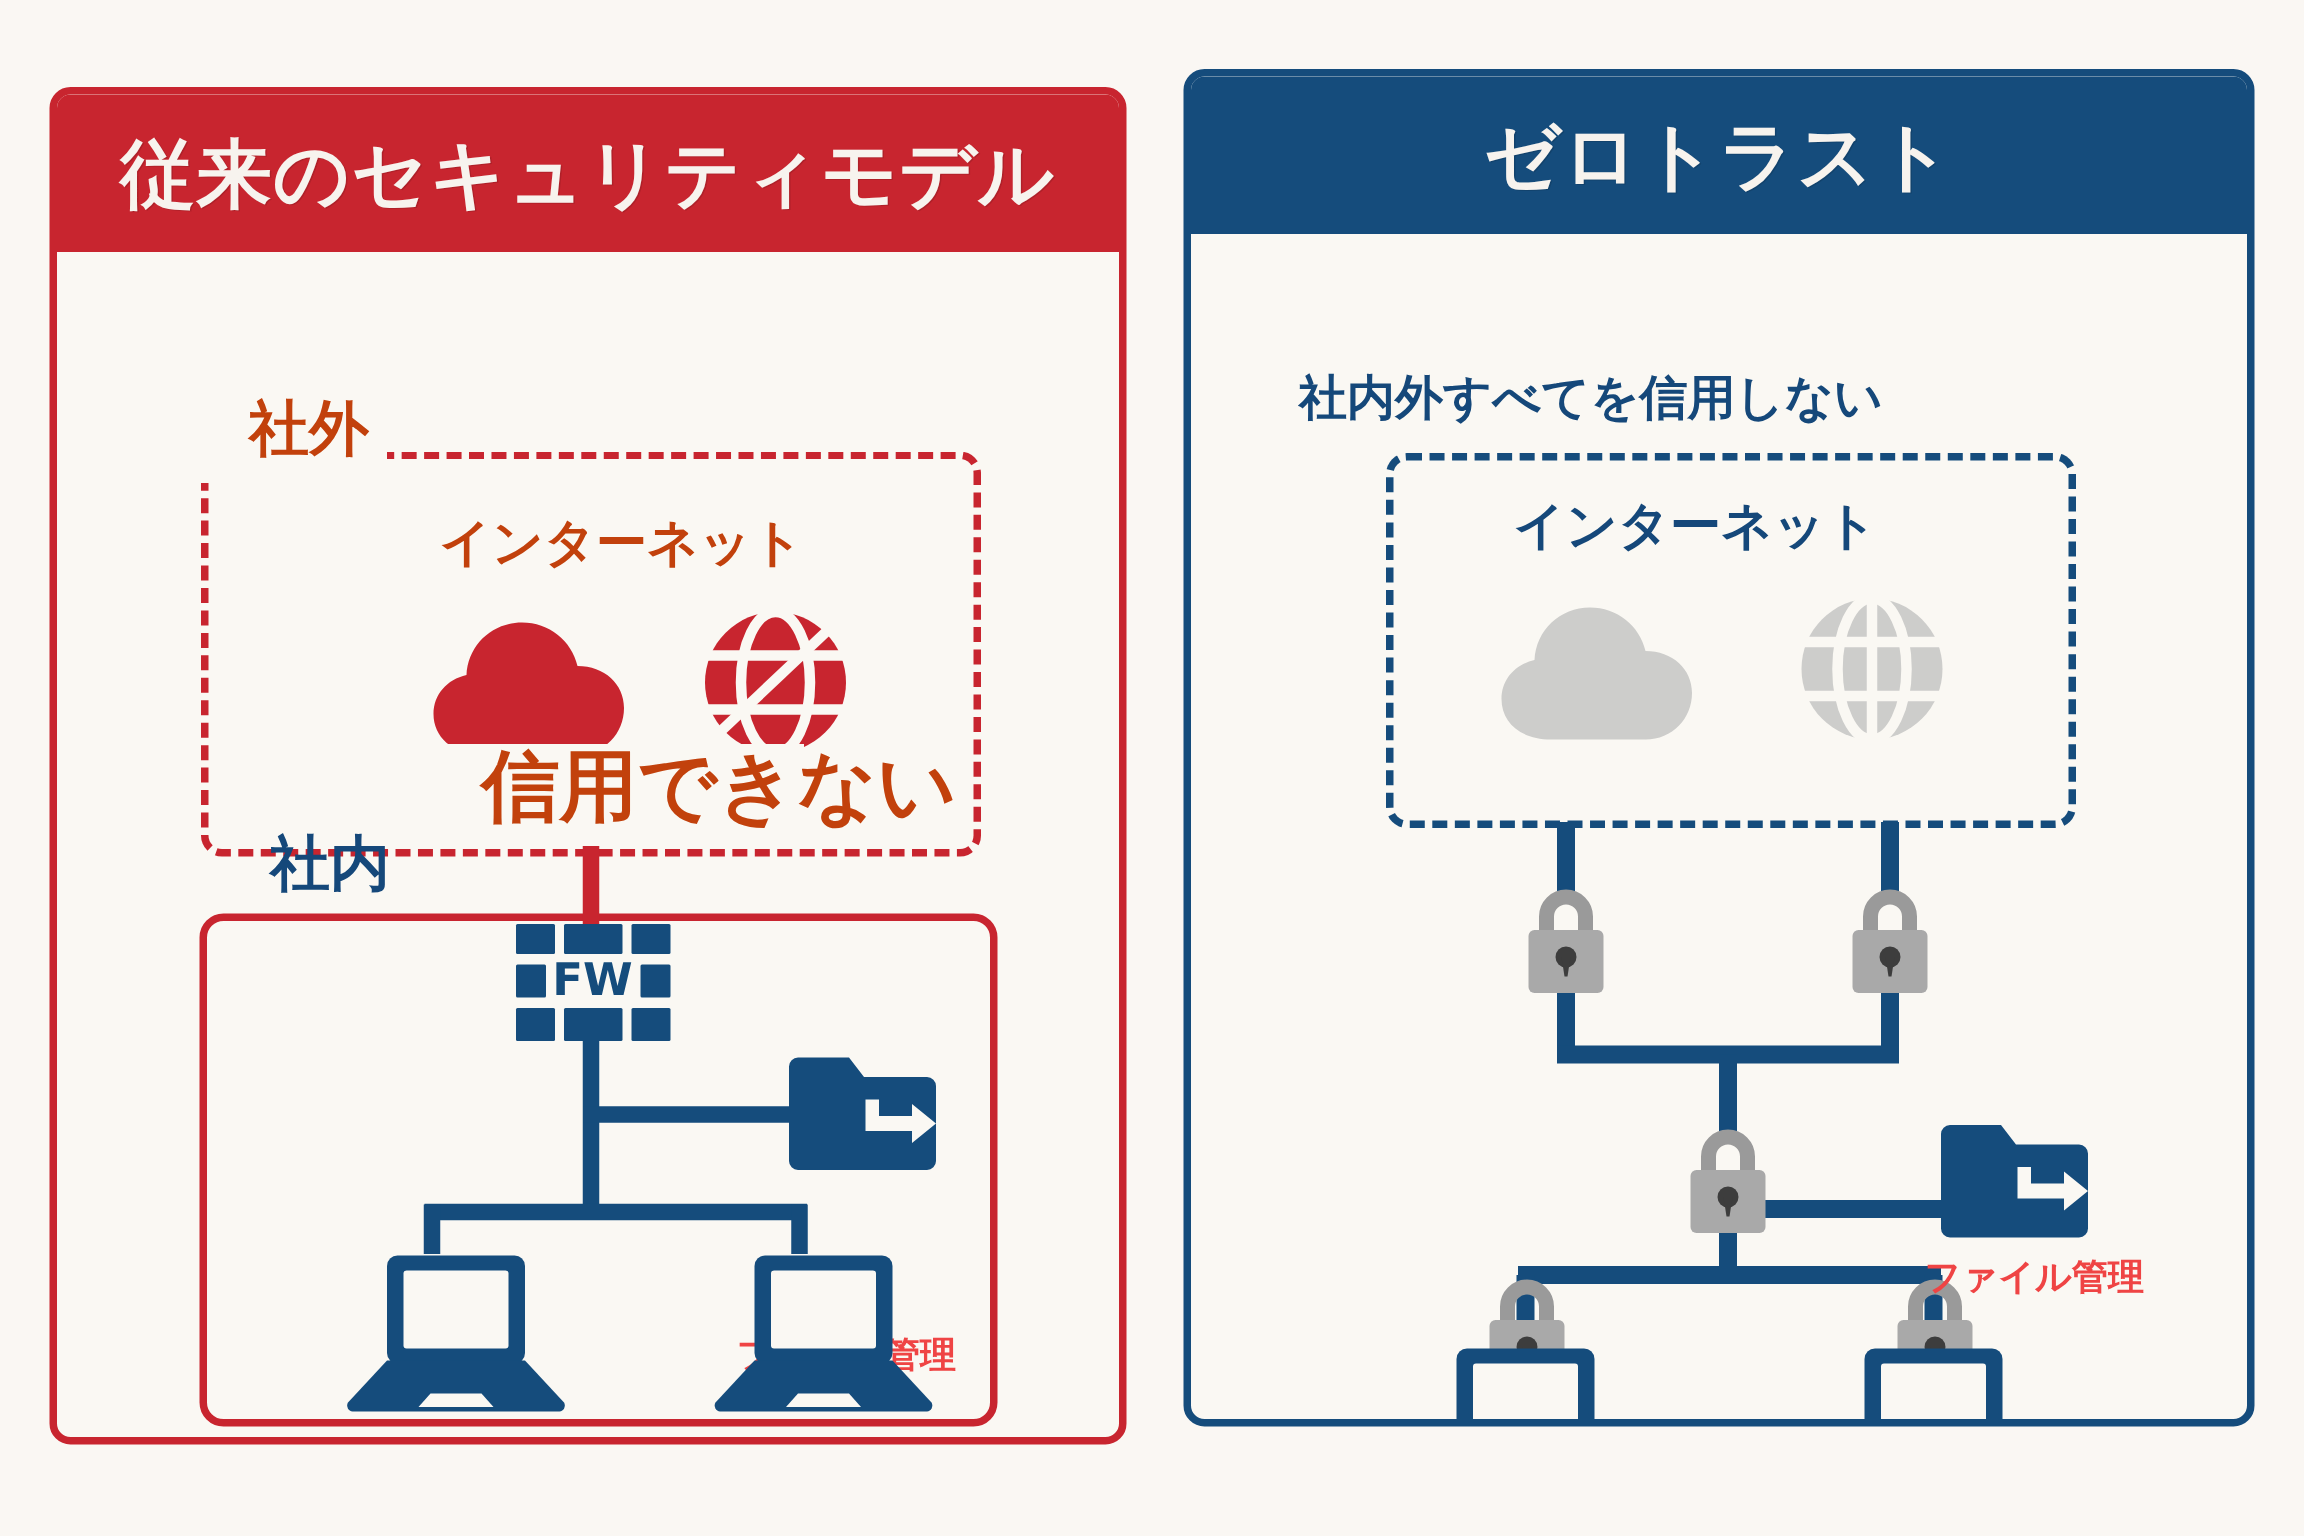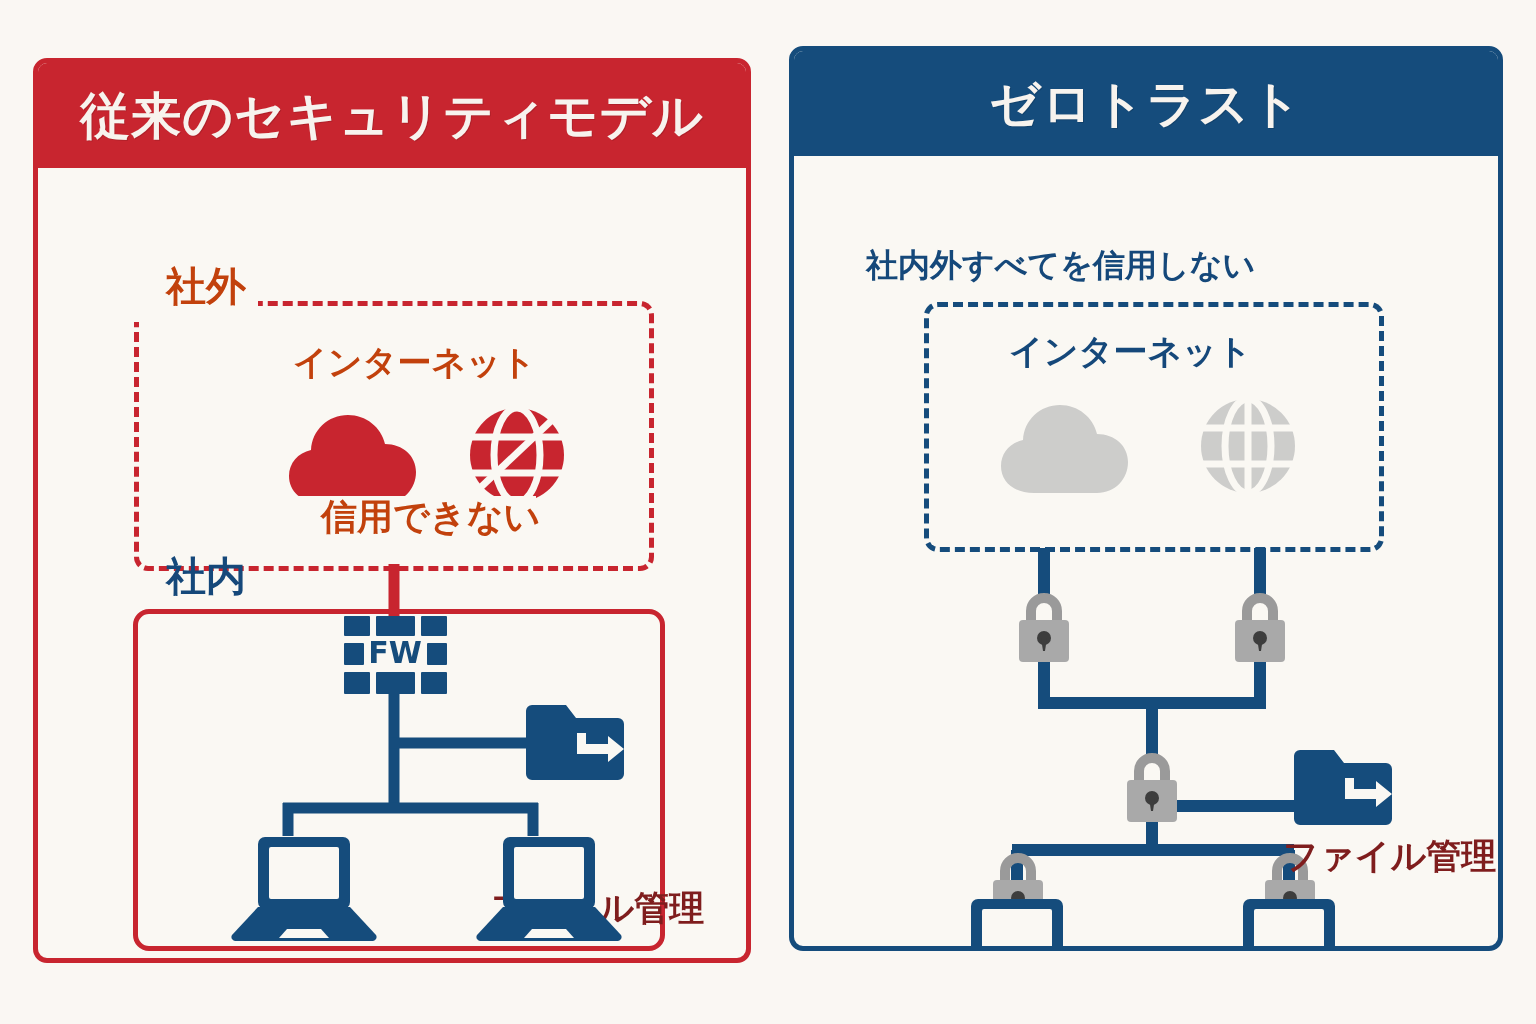--- a/index.html
+++ b/index.html
@@ -110,40 +110,40 @@
   .net-text {
     position: absolute;
     font-size: 34px;
     font-weight: 700;
     line-height: 1;
     white-space: nowrap;
     text-align: right;
   }
   .trust-text {
     position: absolute;
-    font-size: 36px;
+    font-size: 52px;
     font-weight: 700;
     line-height: 1;
     white-space: nowrap;
   }
   .headline-text {
     position: absolute;
     font-size: 32px;
     font-weight: 700;
     line-height: 1;
     white-space: nowrap;
     color: #15487a;
   }
   .small-label {
     position: absolute;
-    font-size: 35px;
-    font-weight: 700;
-    line-height: 1;
-    white-space: nowrap;
-    color: #7f1d1d;
+    font-size: 24px;
+    font-weight: 700;
+    line-height: 1;
+    white-space: nowrap;
+    color: #ef4444;
   }
 
   
   .text-mask {
     position: absolute;
     background: #faf8f3;
   }
 
   svg { display: block; overflow: visible; }
 </style>
@@ -186,21 +186,21 @@
           </g>
         </svg>
       </div>
 
       <div class="text-mask" style="left:248px; top:328px; width:250px; height:42px;"></div>
 
       <span class="trust-text lbl-red" style="left:283px; top:331px;">信用できない</span>
 
       <div class="text-mask" style="left:92px; top:405px; width:140px; height:38px;"></div>
 
-      <span class="zone-label lbl-blue abs" style="left:128px; top:388px;">社内</span>
+      <span class="zone-label lbl-blue abs" style="left:142px; top:388px;">社内</span>
 
       <div class="solid-red-box" style="left:95px; top:441px; width:532px; height:342px;"></div>
 
       <svg class="abs" style="left:0; top:0;" width="718" height="800">
 
         <line x1="356" y1="396" x2="356" y2="460" stroke="#c8252f" stroke-width="11"></line>
 
         <line x1="356" y1="525" x2="356" y2="640" stroke="#154c7c" stroke-width="11"></line>
 
         <line x1="351" y1="575" x2="500" y2="575" stroke="#154c7c" stroke-width="11"></line>

